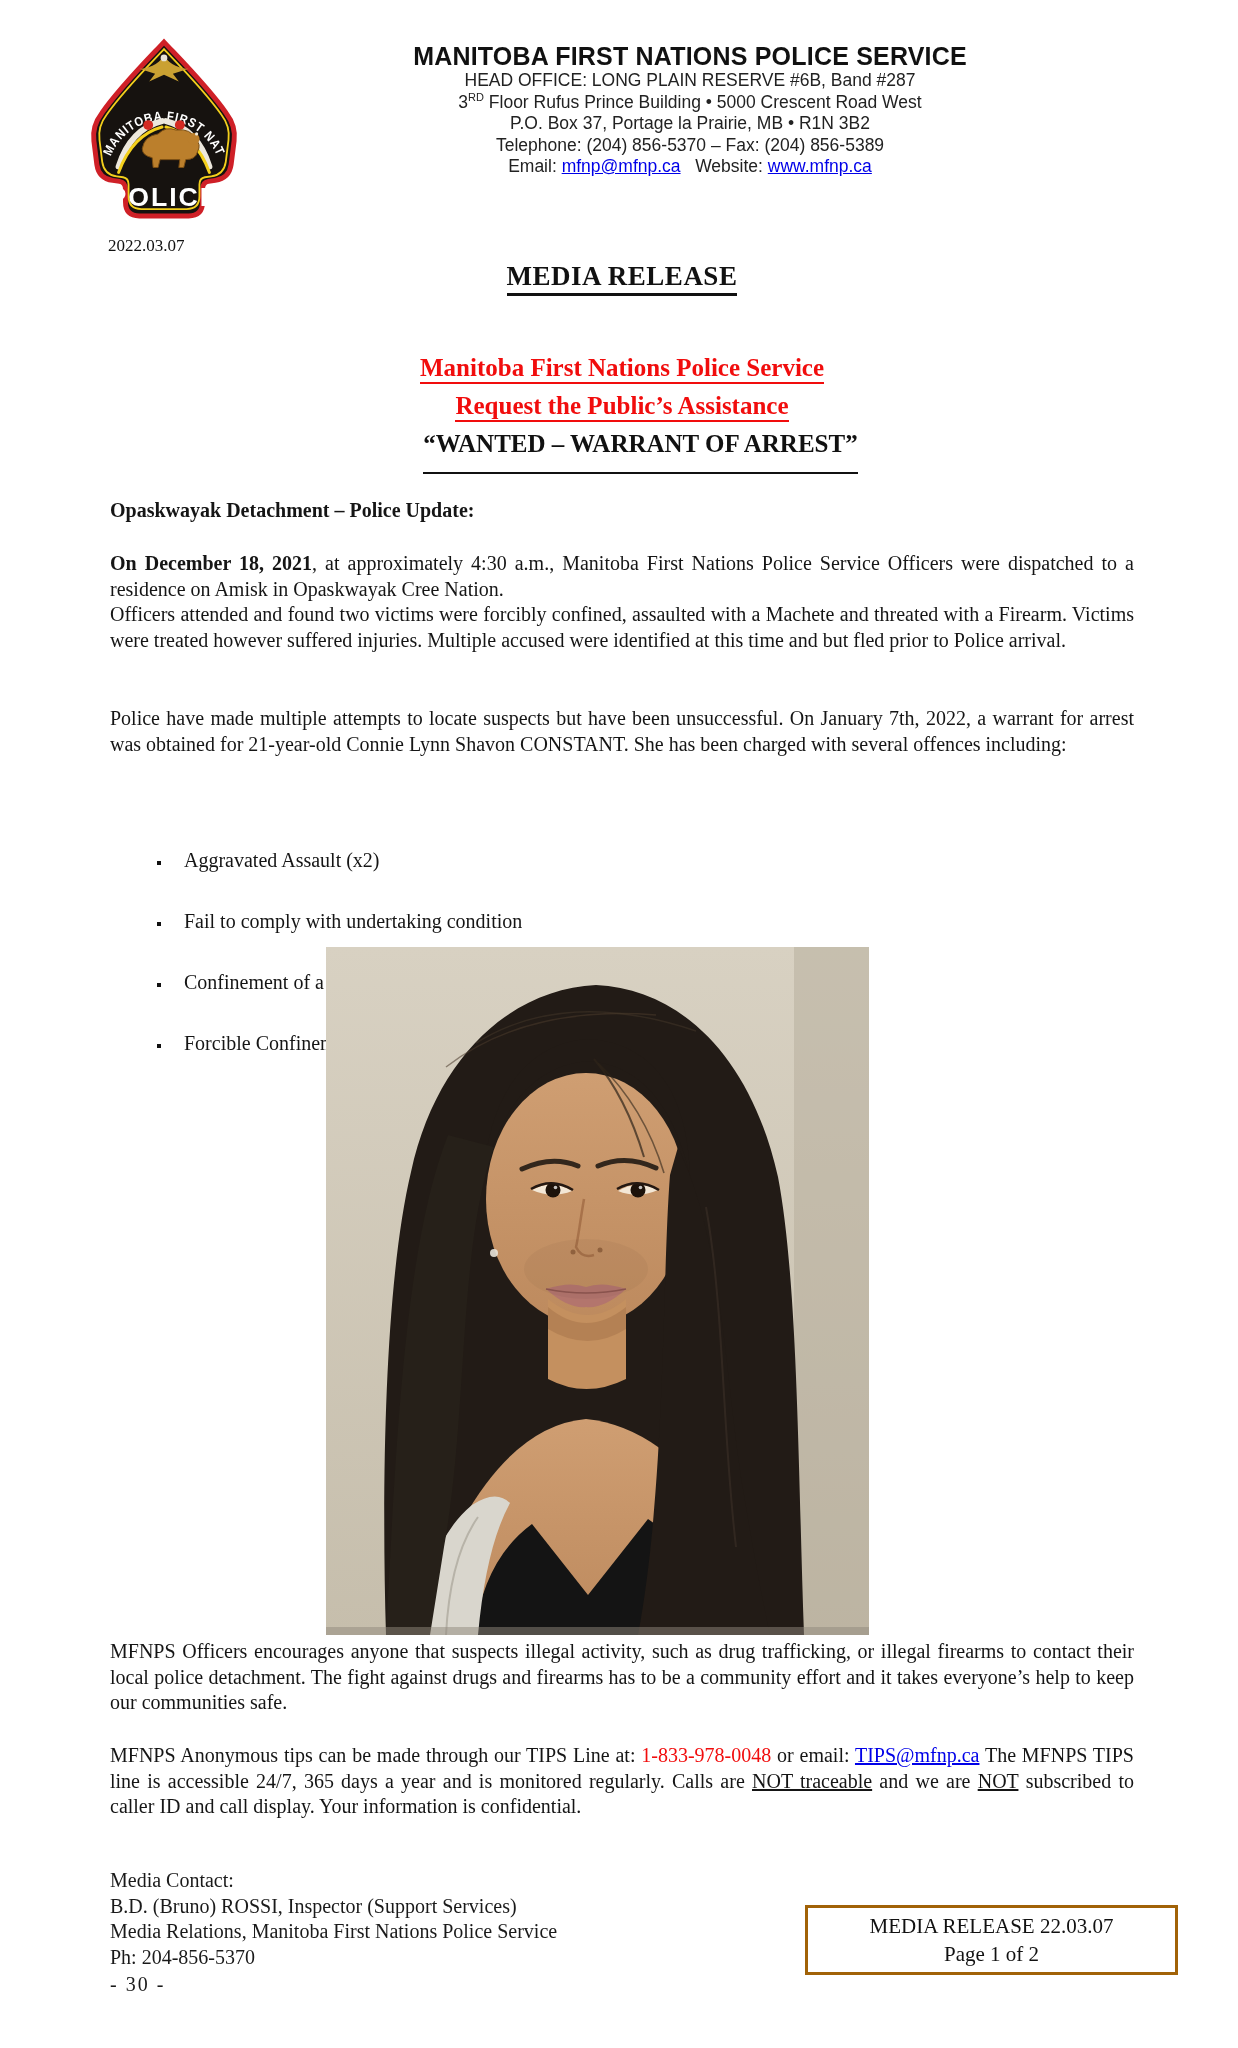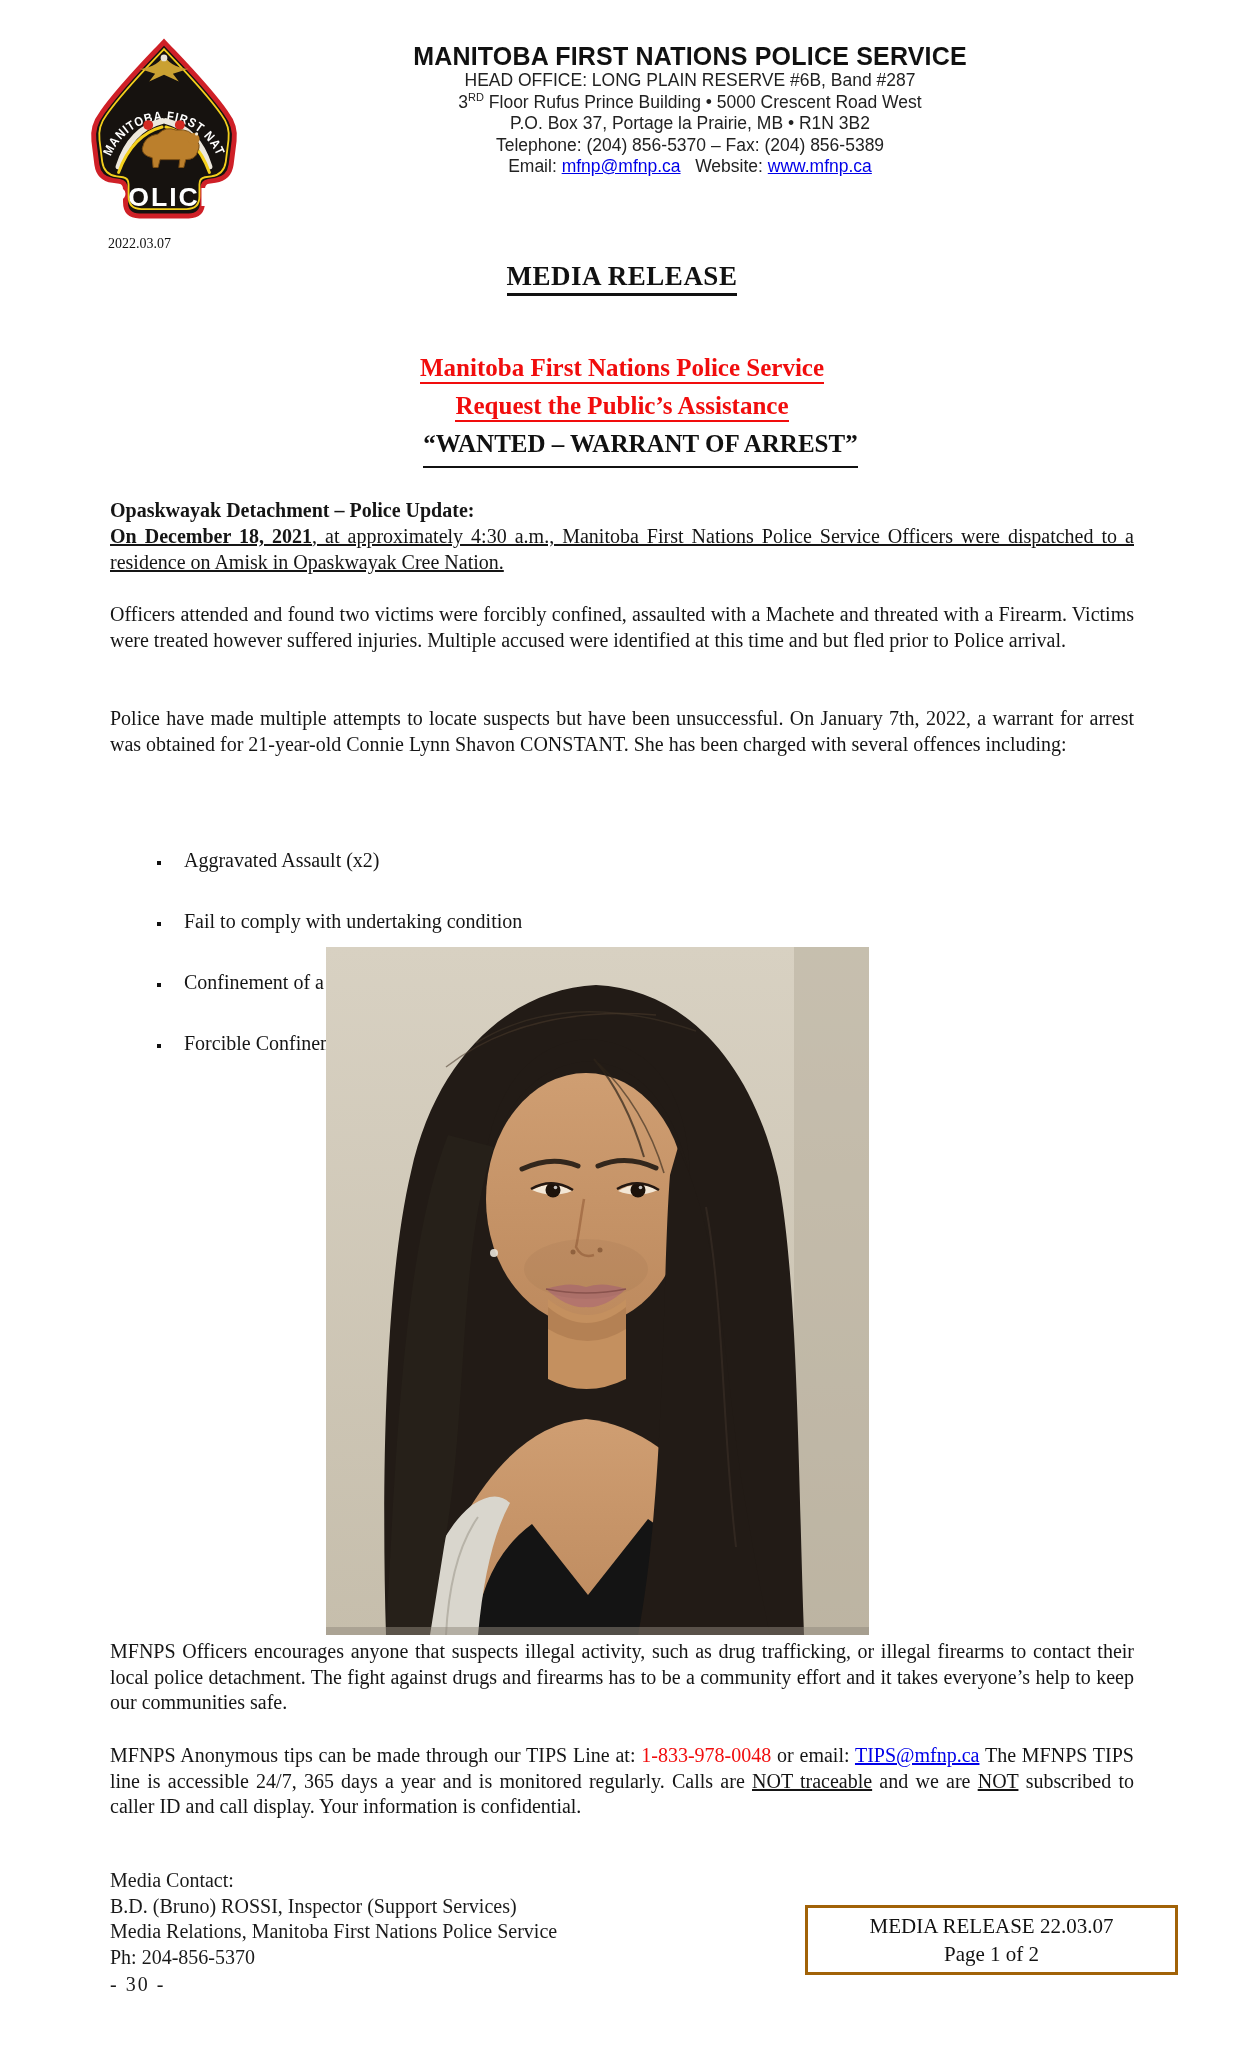--- a/index.html
+++ b/index.html
@@ -11,31 +11,31 @@
   .abs{position:absolute;}
 
   
   .logo{left:85px;top:36px;width:158px;height:188px;}
   .orgblock{left:250px;top:42px;width:880px;text-align:center;font-family:"Liberation Sans",sans-serif;}
   .orgname{font-size:25px;font-weight:bold;color:#111;letter-spacing:.2px;line-height:28px;}
   .addr{font-size:17.5px;color:#222;line-height:21.5px;}
   .addr sup{font-size:11px;vertical-align:super;line-height:0;}
   a.doclink{color:#0000e8;text-decoration:underline;cursor:pointer;}
 
-  .date{left:108px;top:236px;font-size:14px;color:#111;}
+  .date{left:108px;top:236px;font-size:17px;color:#111;}
 
   .h1wrap{left:110px;top:261px;width:1024px;text-align:center;}
   .h1{display:inline-block;font-size:27px;font-weight:bold;letter-spacing:.5px;
       border-bottom:3px solid #111;padding-bottom:1px;color:#111;}
 
   .redblock{left:110px;top:349px;width:1024px;text-align:center;line-height:38px;}
   .redline{font-size:25px;font-weight:bold;color:#f10d0d;}
   .redline span{border-bottom:2px solid #f10d0d;padding-bottom:1px;}
   .blackline{font-size:25px;font-weight:bold;color:#111;}
-  .blackline span{border-bottom:2px solid #111;padding-bottom:9px;margin-left:37px;}
+  .blackline span{border-bottom:2px solid #111;padding-bottom:15px;margin-left:37px;}
 
   
   .bodycol{width:1024px;left:110px;font-size:20px;line-height:26px;color:#151515;}
   .just{text-align:justify;}
   .secthead{font-weight:bold;}
   .u{text-decoration:underline;}
   .tipsphone{color:#f10d0d;}
 
   ul.charges{margin:0;padding:0 0 0 62px;list-style:square;}
   ul.charges li{padding-left:12px;line-height:25px;margin-bottom:3px;font-size:20px;margin-top:36px;}
@@ -103,21 +103,21 @@
   <div class="abs redblock">
     <div class="redline"><span>Manitoba First Nations Police Service</span></div>
     <div class="redline"><span>Request the Public’s Assistance</span></div>
     <div class="blackline"><span>“WANTED – WARRANT OF ARREST”</span></div>
   </div>
 
   <div class="abs bodycol" style="top:497px;">
     <span class="secthead">Opaskwayak Detachment – Police Update:</span>
   </div>
 
-  <div class="abs bodycol just" style="top:523px;text-decoration:underline;"><b>On December 18, 2021</b><span>, at approximately 4:30 a.m., Manitoba First Nations Police Service Officers were dispatched to a residence on Amisk in Opaskwayak Cree Nation.</span></div>
+  <div class="abs bodycol just" style="top:550px;"><b>On December 18, 2021</b><span>, at approximately 4:30 a.m., Manitoba First Nations Police Service Officers were dispatched to a residence on Amisk in Opaskwayak Cree Nation.</span></div>
 
   <div class="abs bodycol just" style="top:601px;">Officers attended and found two victims were forcibly confined, assaulted with a Machete and threated with a Firearm. Victims were treated however suffered injuries. Multiple accused were identified at this time and but fled prior to Police arrival.</div>
 
   <div class="abs bodycol just" style="top:705px;">Police have made multiple attempts to locate suspects but have been unsuccessful. On January 7th, 2022, a warrant for arrest was obtained for 21-year-old Connie Lynn Shavon CONSTANT. She has been charged with several offences including:</div>
 
   <div class="abs bodycol" style="top:812px;">
     <ul class="charges">
       <li>Aggravated Assault (x2)</li>
       <li>Fail to comply with undertaking condition</li>
       <li>Confinement of a weapon for a dangerous purpose</li>

